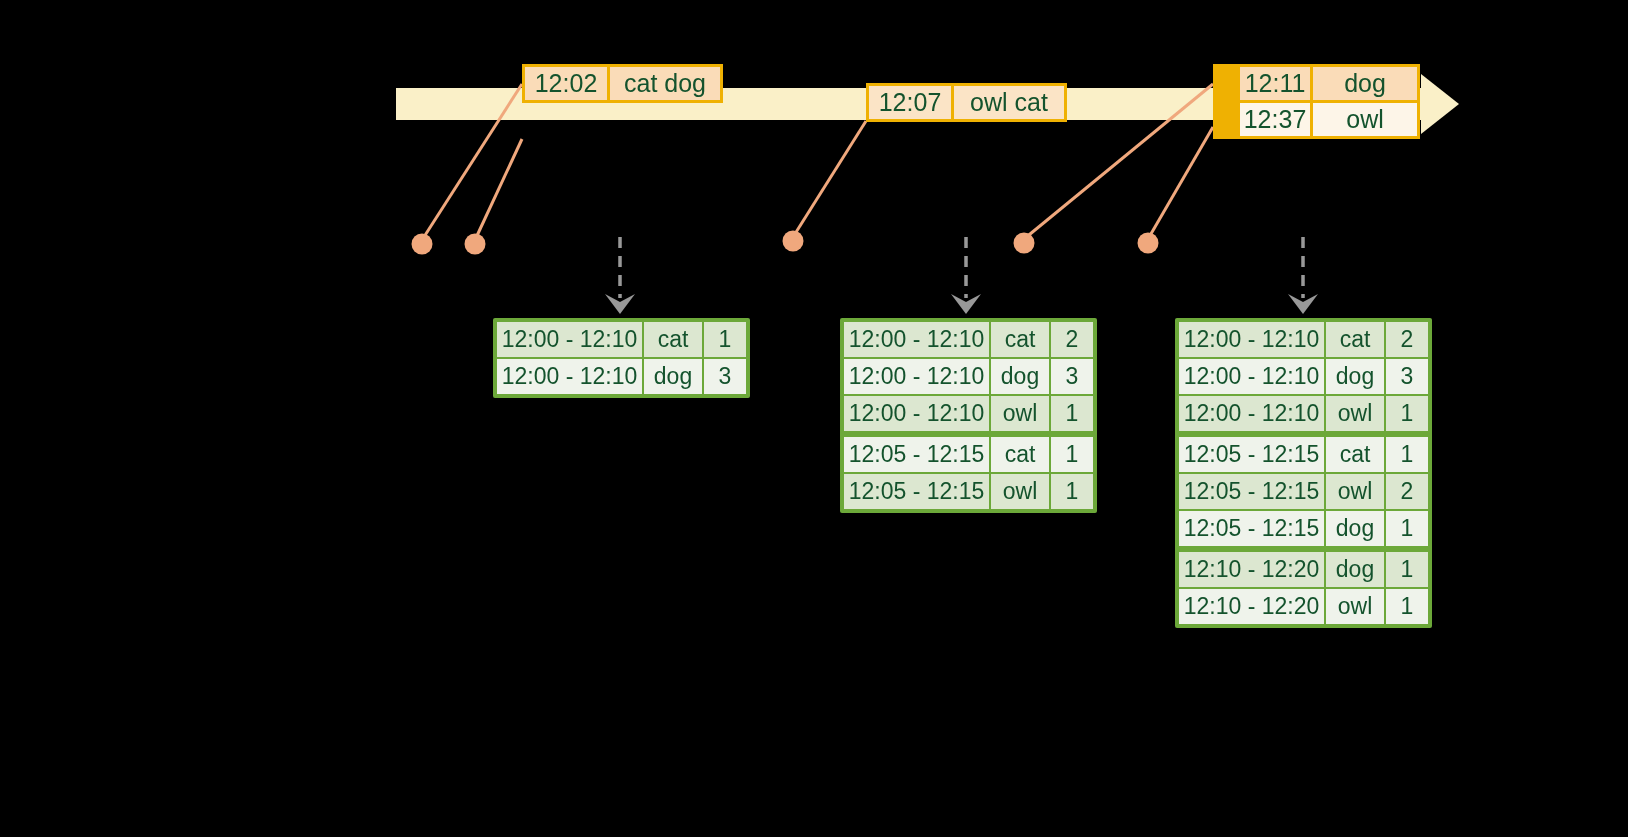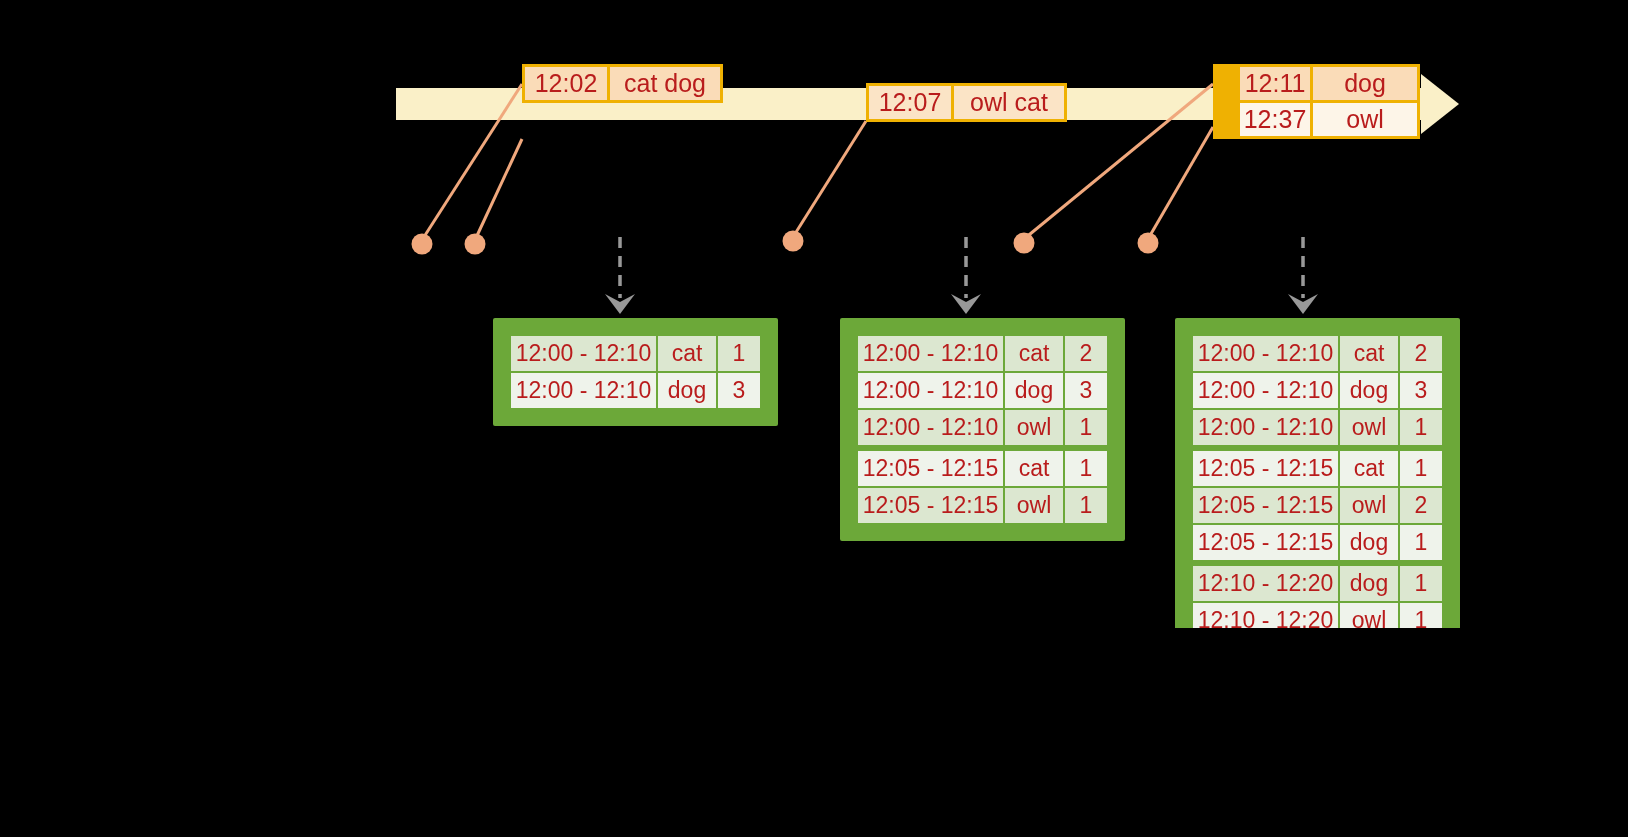--- a/index.html
+++ b/index.html
@@ -2,21 +2,21 @@
 <html><head>
 <meta charset="utf-8">
 <style>
   html,body { margin:0; padding:0; background:#000; }
   .stage {
     position:relative;
     width:1628px; height:628px;
     background:#000000;
     overflow:hidden;
     font-family:"Liberation Sans", sans-serif;
-    color:#b91c1c;
+    color:#14532d;
   }
   .overlay { position:absolute; left:0; top:0; z-index:1; }
 
   
   .etable {
     position:absolute; z-index:2;
     background:#efb102;
     padding:3px;
     display:flex; flex-direction:column; gap:3px;
   }
@@ -29,21 +29,21 @@
     font-size:25px; line-height:1;
   }
   .fill-peach   { background:#fadcb8; }
   .fill-cream   { background:#fdf5e8; }
   .fill-lpeach  { background:#fbe4c6; }
 
   
   .gtable {
     position:absolute; z-index:2;
     background:#6ca839;
-    padding:18px;
+    padding:4px;
     border-radius:2px;
     display:flex; flex-direction:column; gap:2px;
   }
   .grow { display:grid; grid-template-columns:145px 58px 42px; gap:2px; }
   .grow.group-start { margin-top:4px; }
   .gcell {
     height:35px;
     display:flex; align-items:center; justify-content:center;
     font-size:23px; line-height:1;
   }

